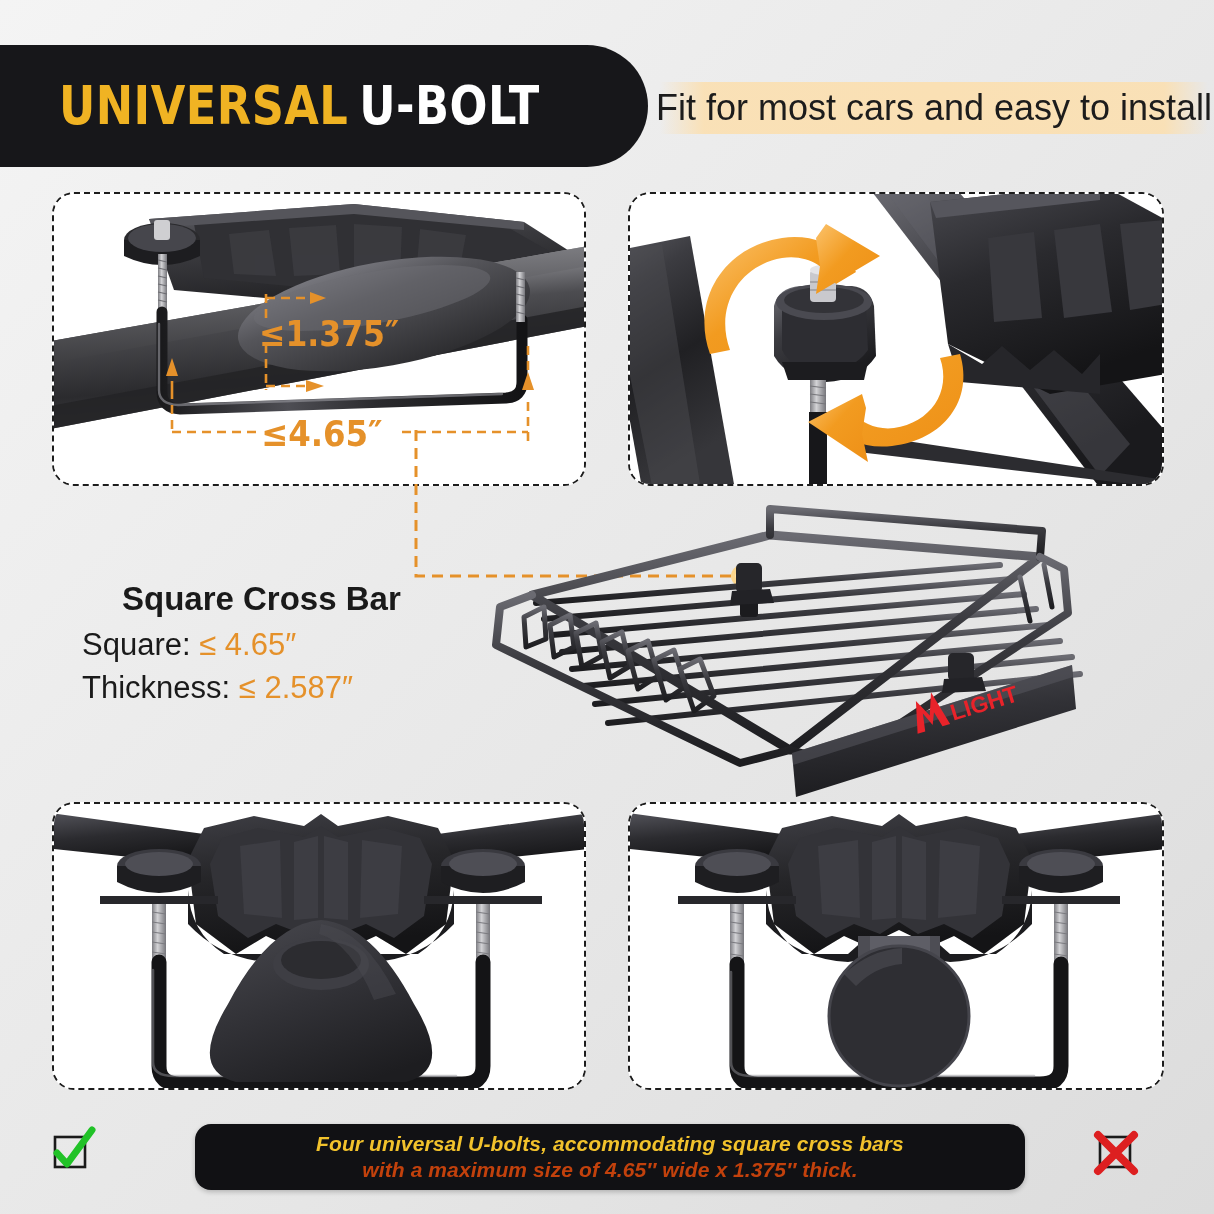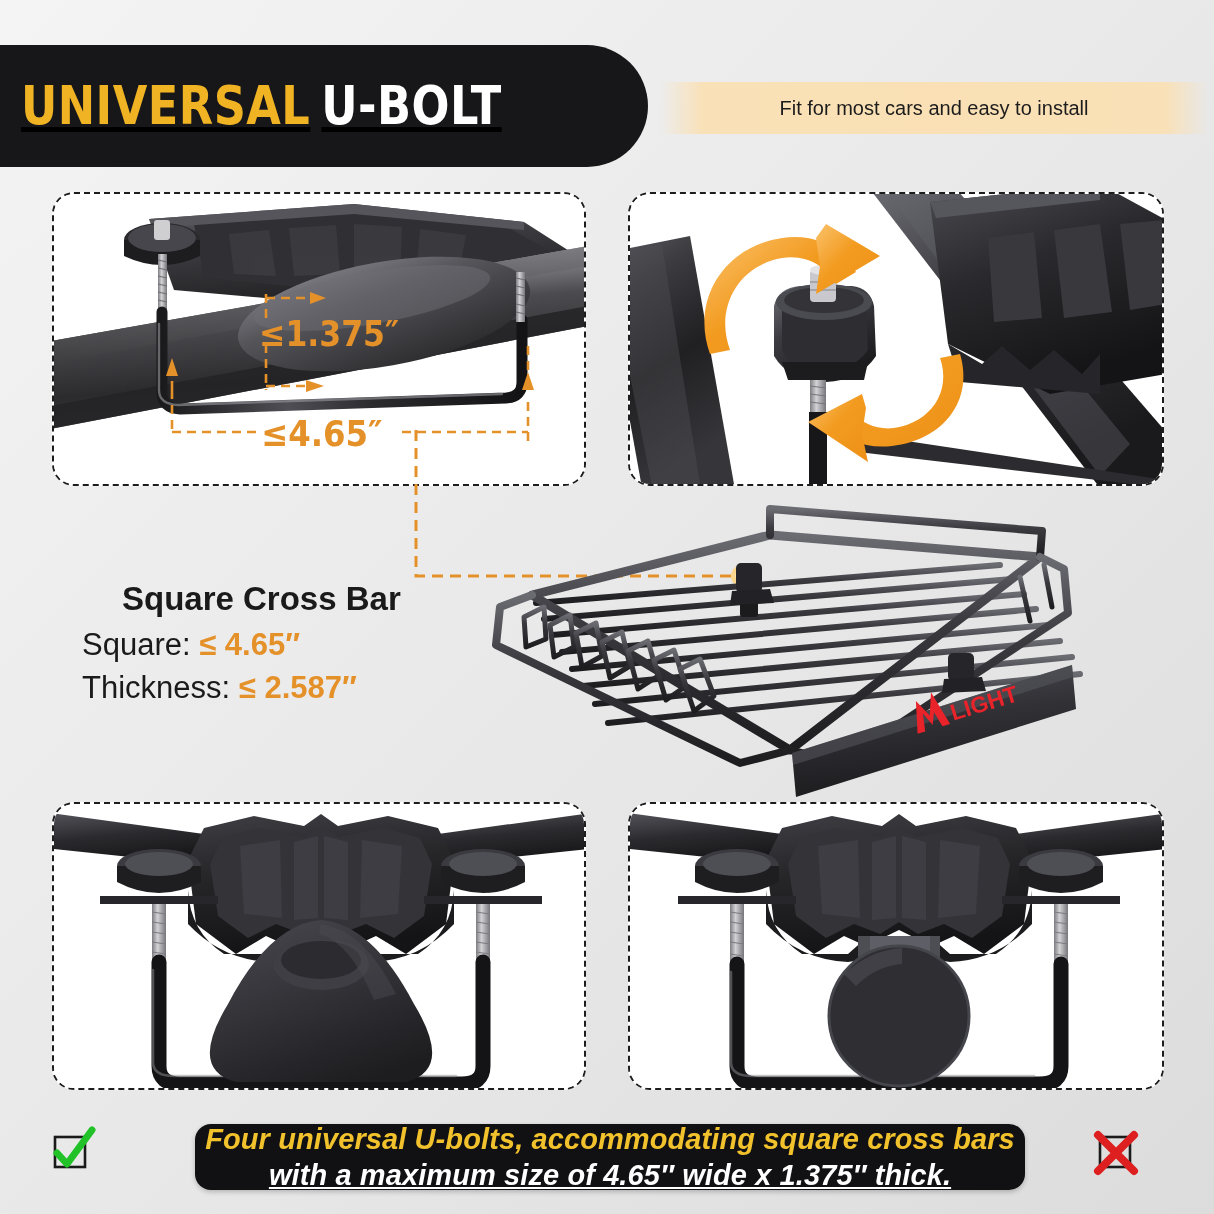--- a/index.html
+++ b/index.html
@@ -24,23 +24,22 @@
     position: absolute;
     left: 0;
     top: 45px;
     width: 648px;
     height: 122px;
     background: #17171a;
     border-top-right-radius: 61px;
     border-bottom-right-radius: 61px;
     display: flex;
     align-items: center;
-    padding-left: 21px;
+    padding-left: 59px;
     z-index: 6;
-    text-decoration: underline;
   }
   .header-title {
     font-family: "DejaVu Sans Condensed", "Liberation Sans Narrow", "Liberation Sans", sans-serif;
     font-size: 54px;
     font-weight: 900;
     letter-spacing: 0.5px;
     line-height: 1;
     white-space: nowrap;
     transform: scaleX(0.92);
     transform-origin: left center;
@@ -59,21 +58,21 @@
     justify-content: center;
     background: linear-gradient(to right,
         rgba(250,226,186,0) 0%,
         rgba(250,224,180,0.95) 8%,
         rgba(250,224,180,1) 50%,
         rgba(250,224,180,0.95) 92%,
         rgba(250,226,186,0) 100%);
     z-index: 5;
   }
   .header-tagline span {
-    font-size: 20px;
+    font-size: 36px;
     color: #1c1c1c;
     white-space: nowrap;
   }
 
   
   .panel {
     position: absolute;
     background: #ffffff;
     border: 2.5px dashed #1d1d1d;
     border-radius: 22px;
@@ -101,21 +100,21 @@
     margin-bottom: 9px;
     white-space: nowrap;
     margin-left: 40px;
   }
   .spec-row {
     font-size: 31px;
     color: #1a1a1a;
     margin-bottom: 7px;
     white-space: nowrap;
   }
-  .spec-val { color: #E5912A; font-weight: 700; text-align: center; }
+  .spec-val { color: #E5912A; font-weight: 400; text-align: center; }
 
   
   .rack-wrap {
     position: absolute;
     left: 440px;
     top: 495px;
     width: 640px;
     height: 300px;
     z-index: 3;
   }
@@ -130,29 +129,29 @@
     background: #111114;
     border-radius: 16px;
     display: flex;
     flex-direction: column;
     align-items: center;
     justify-content: center;
     z-index: 6;
     box-shadow: 0 2px 5px rgba(0,0,0,0.22);
   }
   .caption-line {
-    font-size: 29px;
+    font-size: 21px;
     font-weight: bold;
     font-style: italic;
     line-height: 1.25;
     white-space: nowrap;
     letter-spacing: 0.1px;
   }
   .caption-line.gold  { color: #F2C22C; }
-  .caption-line.white { color: #ffffff; text-decoration: underline; }
+  .caption-line.white { color: #c2410c; }
 
   .mark-box {
     position: absolute;
     width: 46px;
     height: 46px;
     z-index: 6;
   }
   #mark-good { left: 48px;   top: 1130px; }
   #mark-bad  { left: 1092px; top: 1130px; }
 

